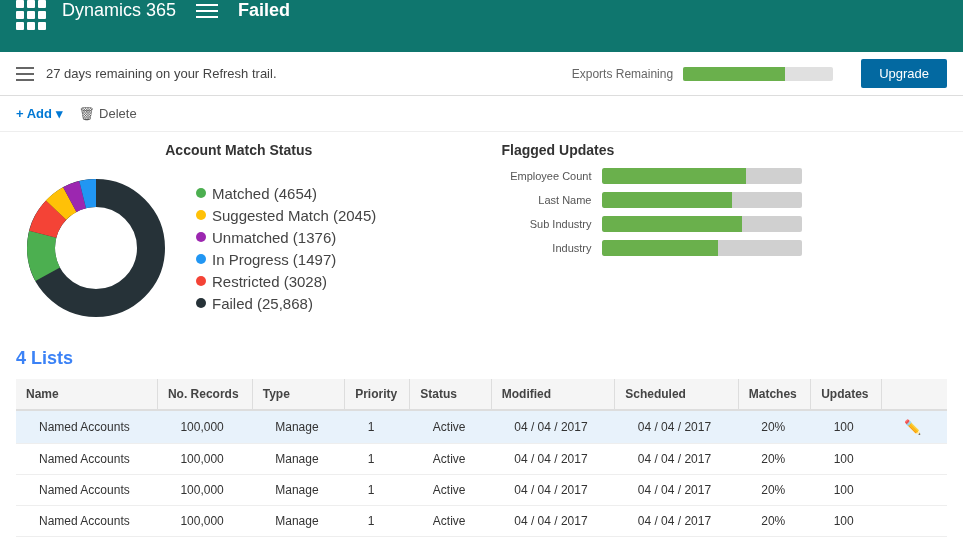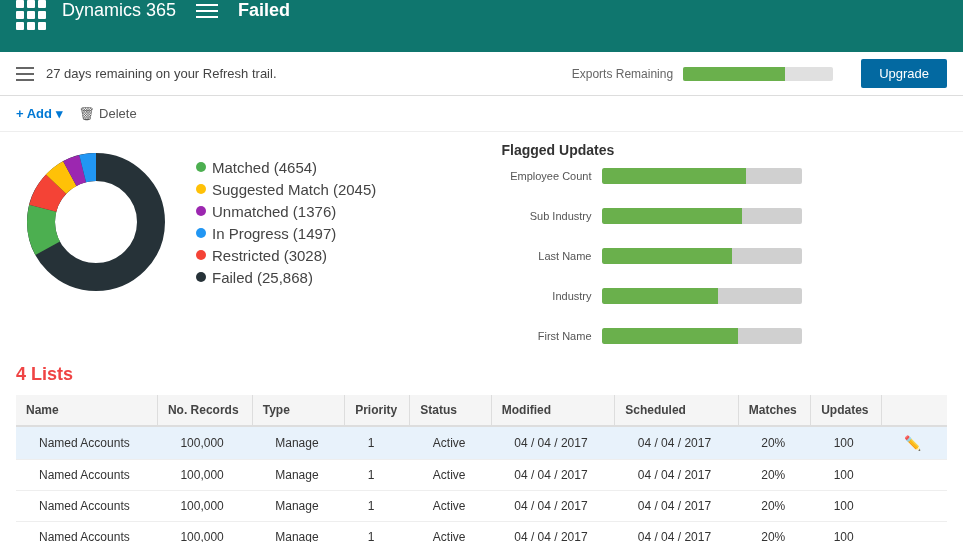--- a/index.html
+++ b/index.html
@@ -197,21 +197,21 @@
     }
 
     
     .flagged-section {
       flex: 1;
     }
     .flagged-bars {
       margin-top: 10px;
       display: flex;
       flex-direction: column;
-      gap: 24px;
+      gap: 8px;
     }
     .bar-row {
       display: flex;
       align-items: center;
       gap: 10px;
     }
     .bar-label {
       font-size: 11px;
       color: #555;
       width: 90px;
@@ -229,21 +229,21 @@
       height: 100%;
       background: #6ab04c;
       border-radius: 2px 0 0 2px;
     }
 
     
     .lists-heading {
       font-size: 18px;
       font-weight: 700;
       margin-bottom: 10px;
-      color: #ef4444;
+      color: #3b82f6;
     }
 
     
     .data-table {
       width: 100%;
       border-collapse: collapse;
       font-size: 12px;
     }
     .data-table thead tr {
       background: #f5f5f5;
@@ -332,20 +332,21 @@
   <button class="delete-btn">
     <span>🗑</span>
     <span>Delete</span>
   </button>
 </div>
 
 <div class="main-content">
   <div class="charts-row">
 
     <div class="donut-section">
+      <div class="chart-title">Account Match Status</div>
       <div class="donut-wrapper">
         <div class="donut-container">
           <svg viewBox="0 0 160 160" width="160" height="160">
 
             <circle cx="80" cy="80" r="55" fill="none" stroke="#263238" stroke-width="28"></circle>
 
             <circle cx="80" cy="80" r="55" fill="none" stroke="#4caf50" stroke-width="28" stroke-dasharray="41.4 303.9" stroke-dashoffset="-231.4" transform="rotate(-90 80 80)"></circle>
             <circle cx="80" cy="80" r="55" fill="none" stroke="#f44336" stroke-width="28" stroke-dasharray="27.6 317.8" stroke-dashoffset="-272.8" transform="rotate(-90 80 80)"></circle>
             <circle cx="80" cy="80" r="55" fill="none" stroke="#ffc107" stroke-width="28" stroke-dasharray="17.3 328.1" stroke-dashoffset="-300.4" transform="rotate(-90 80 80)"></circle>
             <circle cx="80" cy="80" r="55" fill="none" stroke="#9c27b0" stroke-width="28" stroke-dasharray="13.8 331.6" stroke-dashoffset="-317.7" transform="rotate(-90 80 80)"></circle>
@@ -386,41 +387,35 @@
     <div class="flagged-section">
       <div class="chart-title" style="text-align:left;">Flagged Updates</div>
       <div class="flagged-bars">
         <div class="bar-row">
           <span class="bar-label">Employee Count</span>
           <div class="bar-track">
             <div class="bar-fill" style="width:72%;"></div>
           </div>
         </div>
         <div class="bar-row">
+          <span class="bar-label">Last Name</span>
+          <div class="bar-track">
+            <div class="bar-fill" style="width:65%;"></div>
+          </div>
+        </div>
+        <div class="bar-row">
           <span class="bar-label">Sub Industry</span>
           <div class="bar-track">
             <div class="bar-fill" style="width:70%;"></div>
-          </div>
-        </div>
-        <div class="bar-row">
-          <span class="bar-label">Last Name</span>
-          <div class="bar-track">
-            <div class="bar-fill" style="width:65%;"></div>
           </div>
         </div>
         <div class="bar-row">
           <span class="bar-label">Industry</span>
           <div class="bar-track">
             <div class="bar-fill" style="width:58%;"></div>
-          </div>
-        </div>
-        <div class="bar-row">
-          <span class="bar-label">First Name</span>
-          <div class="bar-track">
-            <div class="bar-fill" style="width:68%;"></div>
           </div>
         </div>
       </div>
     </div>
 
   </div>
 
   <div class="lists-heading">4 Lists</div>
 
   <table class="data-table">

